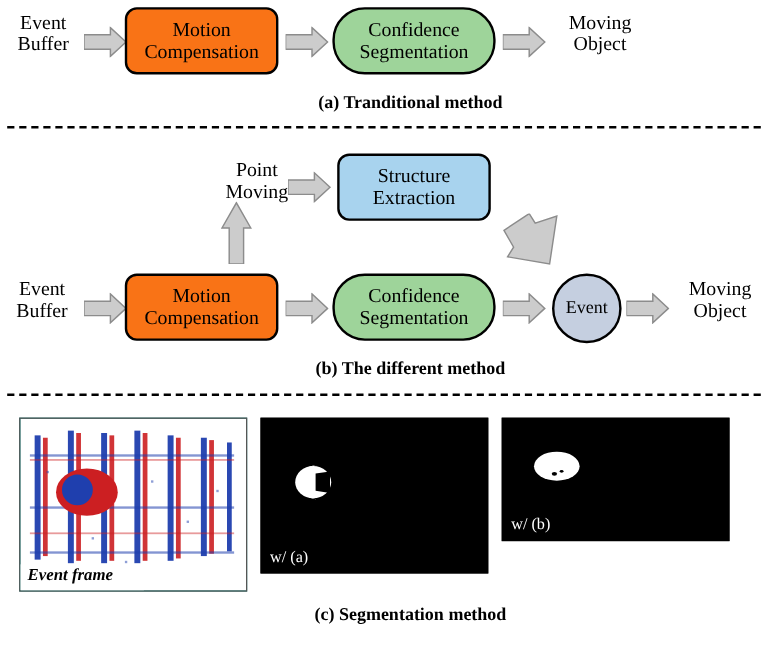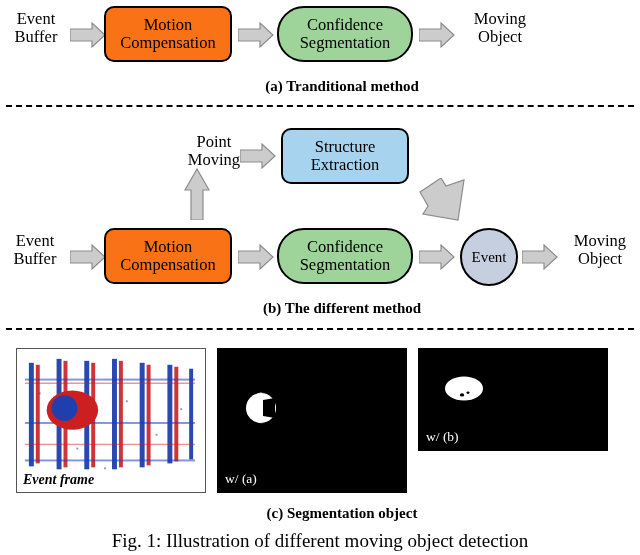--- a/index.html
+++ b/index.html
@@ -303,21 +303,21 @@
             <rect x="140" y="86" width="2" height="2"></rect>
           <rect x="88" y="120" width="2" height="2"></rect>
             <rect x="165" y="60" width="2" height="2"></rect>
         </g>
 
         <rect x="0" y="123" width="104" height="22" fill="#ffffff"></rect>
       </svg>
       <div class="panel-label italic" style="left:6px; bottom:4px; color:#000;">Event frame</div>
     </div>
 
-    <div class="panel" style="left:217px; top:348px; width:190px; height:145px;">
+    <div class="panel" style="left:217px; top:348px; width:190px; height:130px;">
       <svg class="event-frame-img" viewBox="0 0 190 145" preserveAspectRatio="none">
         <rect x="0" y="0" width="190" height="145" fill="#000000"></rect>
         <path d="M 48 44 A 16 16 0 1 0 48 76 A 12 16 0 1 1 48 44 Z" fill="#ffffff"></path>
         <circle cx="44" cy="60" r="15" fill="#ffffff"></circle>
         <path d="M 46 52 L 58 50 L 58 70 L 46 68 Z" fill="#000000"></path>
       </svg>
       <div class="panel-label" style="left:8px; bottom:6px;">w/ (a)</div>
     </div>
 
     <div class="panel" style="left:418px; top:348px; width:190px; height:103px;">
@@ -325,19 +325,18 @@
         <rect x="0" y="0" width="190" height="145" fill="#000000"></rect>
         <ellipse cx="46" cy="57" rx="19" ry="17" fill="#ffffff"></ellipse>
         <circle cx="44" cy="66" r="2.2" fill="#000000"></circle>
         <circle cx="50" cy="63" r="1.6" fill="#000000"></circle>
       </svg>
       <div class="panel-label" style="left:8px; bottom:6px;">w/ (b)</div>
     </div>
 
     <div class="caption" style="top:505px;">
       <span class="lbl">(c)</span>
-      <span>Segmentation object</span>
+      <span>Segmentation method</span>
     </div>
   </div>
 
-  <div class="figcap" style="top:530px;">Fig.  1:  Illustration  of  different  moving  object  detection</div>
 
 </div>
 
 </body></html>

